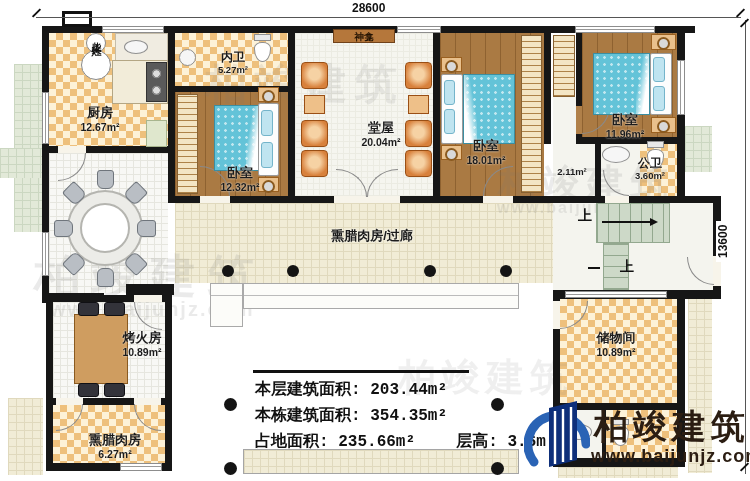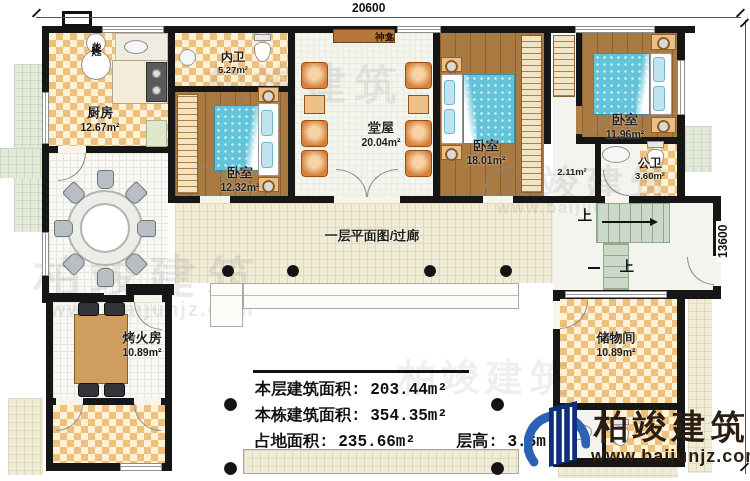--- a/index.html
+++ b/index.html
@@ -59,21 +59,21 @@
   .rname{font-size:13px}
   .rarea{font-size:10.5px}
   .sm .rname{font-size:12px}
   .sm .rarea{font-size:9.5px}
   .vtext{writing-mode:vertical-rl;font-size:10px;font-weight:bold;letter-spacing:2px}
   .up{font-weight:bold;font-size:14px}
   .wm{color:#777;font-weight:bold;white-space:nowrap;pointer-events:none}
   .dline{background:#555}
   .tick{width:11px;height:2px;background:#111;transform:rotate(-45deg)}
   .dimtxt{font-weight:bold;font-size:12px;background:#fff;padding:0 4px}
-  .shrine{background:#b5773b;border:1px solid #70421a;text-align:right;
+  .shrine{background:#b5773b;border:1px solid #70421a;text-align:center;
     font-size:9.5px;font-weight:bold;color:#241303;line-height:13px}
   .circle{border-radius:50%;background:#fff;border:1px solid #8a8a8a}
   .counter{background:#f2ecd9;border:1px solid #b4a684}
   .stove{background:#5a5a5a;border:1px solid #333;
     background-image:radial-gradient(circle at 50% 28%,#ddd 3px,#888 3.5px 4.5px,transparent 5px),
                      radial-gradient(circle at 50% 72%,#ddd 3px,#888 3.5px 4.5px,transparent 5px)}
   .greencab{background:#dfe7cd;border:1px solid #a8b58e}
   .nook{background:#f0ece1;border:1px solid #c6bda9}
   .chimney{background:#fff;border:3px solid #111}
   .dchair{background:#b9bec4;border:1px solid #6f757c;border-radius:3px 3px 6px 6px}
@@ -328,25 +328,29 @@
       <div class="rarea">11.96m²</div>
     </div>
   <div class="e rlabel sm" style="left:624px;top:156px;width:52px">
     <div class="rname">公卫</div>
       <div class="rarea">3.60m²</div>
     </div>
   <div class="e rlabel sm" style="left:548px;top:166px;width:48px">
     <div class="rarea">2.11m²</div>
     </div>
   <div class="e rlabel" style="left:322px;top:228px;width:100px">
-    <div class="rname">一层平面图/过廊</div>
+    <div class="rname">熏腊肉房/过廊</div>
     </div>
   <div class="e rlabel" style="left:112px;top:330px;width:60px">
     <div class="rname">烤火房</div>
       <div class="rarea">10.89m²</div>
+    </div>
+  <div class="e rlabel" style="left:82px;top:432px;width:66px">
+    <div class="rname">熏腊肉房</div>
+      <div class="rarea">6.27m²</div>
     </div>
   <div class="e rlabel" style="left:584px;top:330px;width:64px">
     <div class="rname">储物间</div>
       <div class="rarea">10.89m²</div>
     </div>
 
   <div class="e" style="left:253px;top:370px;width:216px;height:3px;background:#111"></div>
   <div class="e tb-line" style="left:255px;top:379px">
     <span>本层建筑面积:</span> <span>203.44m²</span></div>
   <div class="e tb-line" style="left:255px;top:405px">
@@ -362,18 +366,18 @@
       <polygon points="25,14 53,7 53,66 25,73" fill="#0e2f7a"></polygon>
       <path d="M31 17 V70 M39 15 V68 M47 13 V66" stroke="#fff" stroke-width="2.4"></path>
     </svg>
   </div>
   <div class="e logo-cn" style="left:594px;top:404px">柏竣建筑</div>
   <div class="e logo-url" style="left:591px;top:446px">www.baijunjz.com</div>
 
   <div class="e dline" style="left:36px;top:17px;width:705px;height:1px"></div>
   <div class="e tick" style="left:31px;top:12px"></div>
   <div class="e tick" style="left:735px;top:12px"></div>
-  <div class="e dimtxt" style="left:348px;top:1px">20600</div>
+  <div class="e dimtxt" style="left:348px;top:1px">28600</div>
   <div class="e dline" style="left:745px;top:20px;width:1px;height:454px"></div>
   <div class="e tick" style="left:739px;top:22px"></div>
   <div class="e tick" style="left:739px;top:466px"></div>
   <div class="e dimtxt" style="left:716px;top:262px;transform:rotate(-90deg);transform-origin:left top">13600</div>
 </div>
 
 </body></html>

